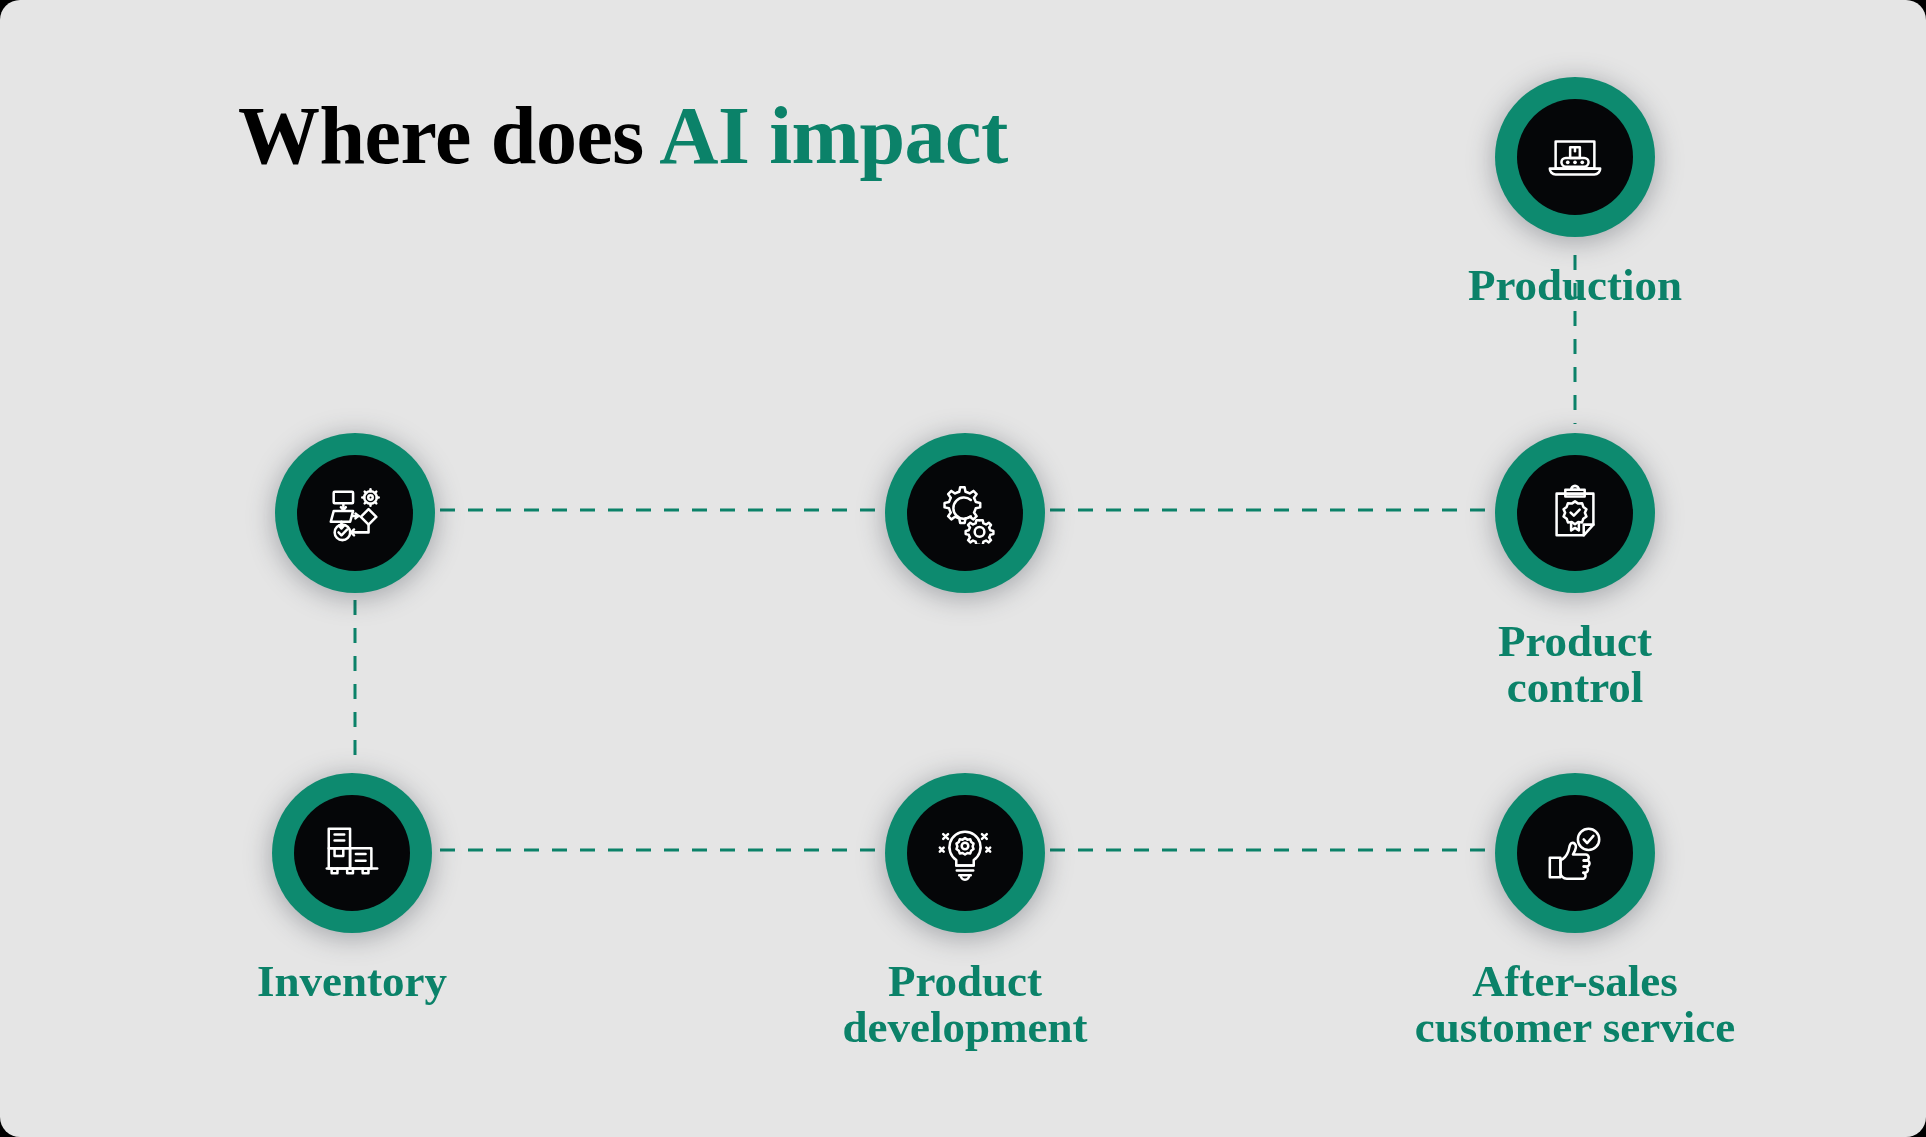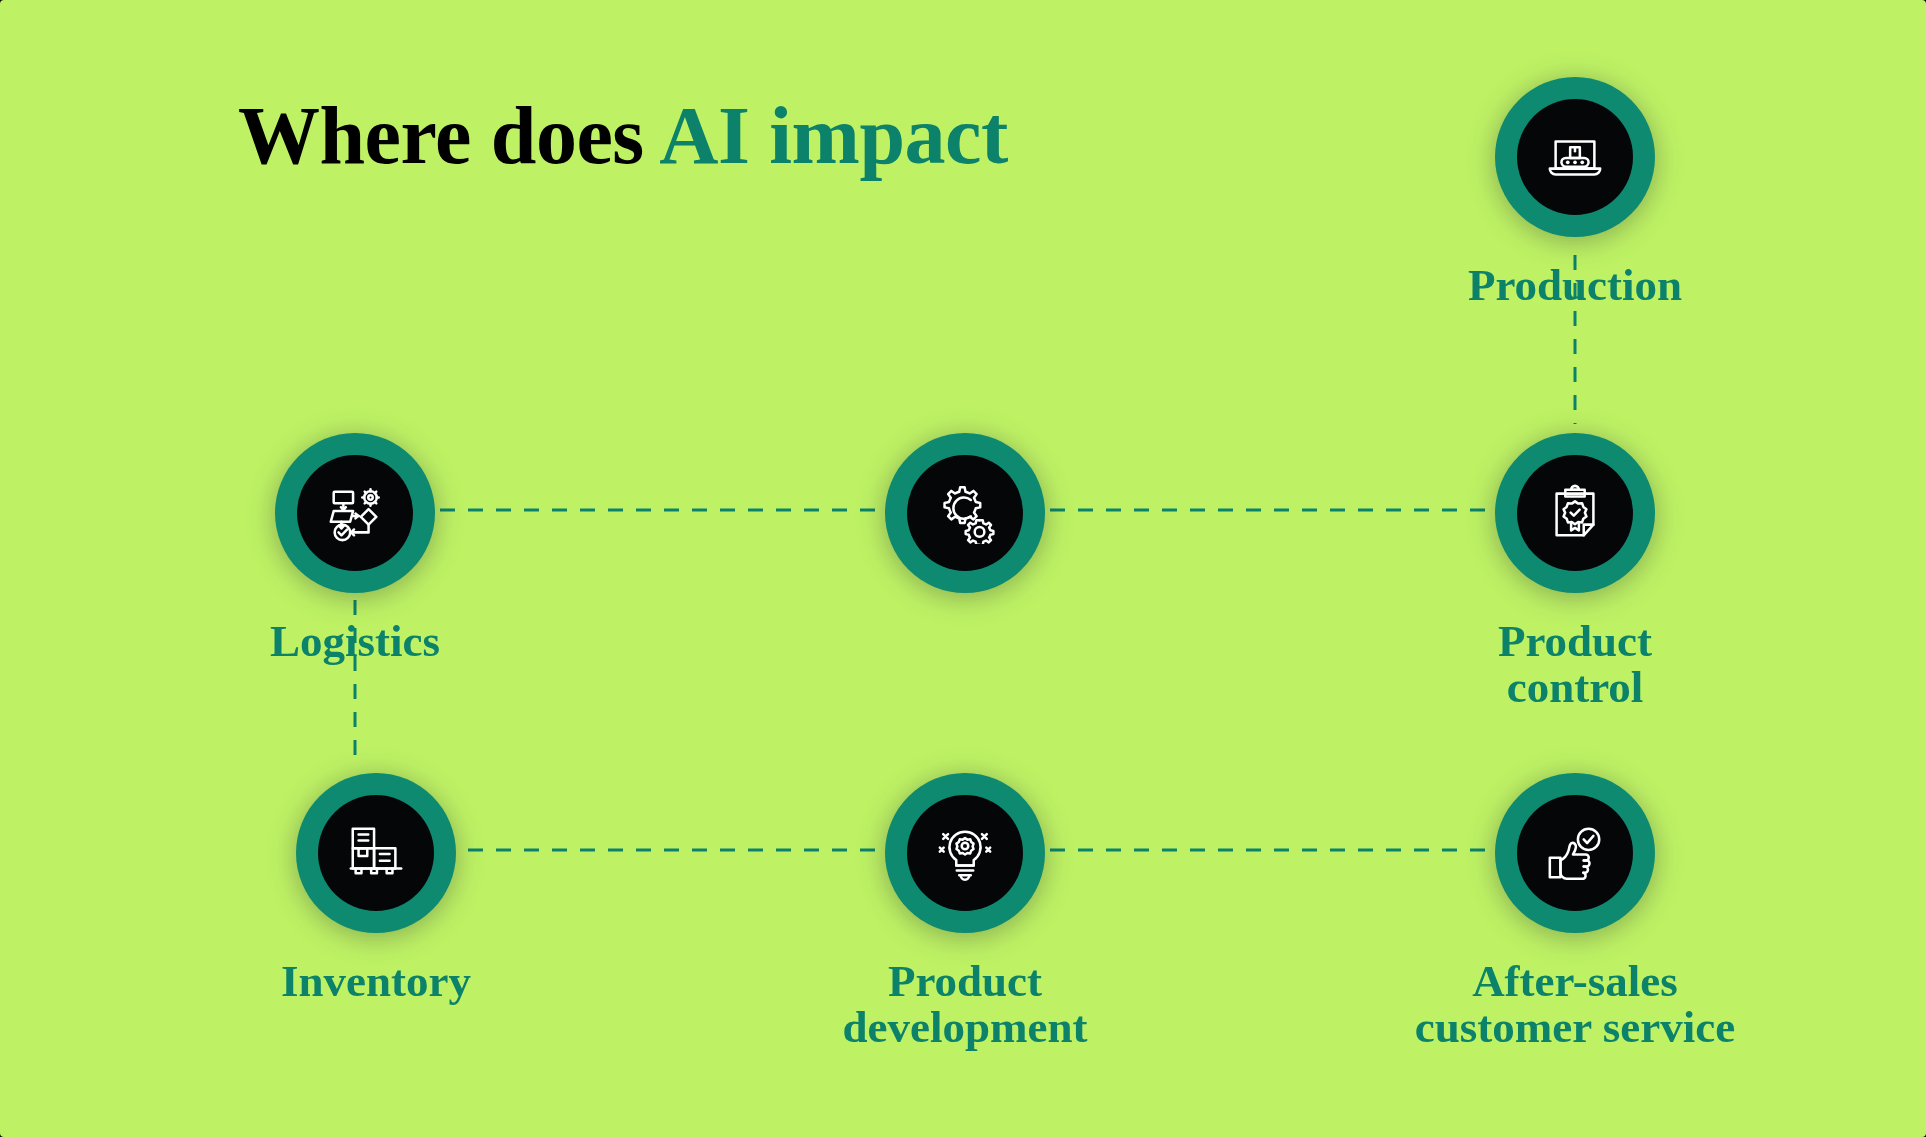--- a/index.html
+++ b/index.html
@@ -10,22 +10,22 @@
     background: #000000;
     font-family: "Liberation Serif", serif;
     overflow: hidden;
   }
 
   #card {
     position: absolute;
     left: 0; top: 0;
     width: 1926px;
     height: 1137px;
-    background: #bef264;
-    border-radius: 4px;
+    background: #e5e5e5;
+    border-radius: 20px;
     overflow: hidden;
   }
 
   
   #title {
     position: absolute;
     left: 238px;
     top: 92px;
     width: 980px;
     font-size: 82px;
@@ -105,21 +105,21 @@
     color: #0b8269;
     position: relative;
     white-space: pre-line;
   }
 
   
   #node-logistics   { left: 355px; top: 425px; }
   #node-maintenance { left: 965px; top: 425px; }
   #node-quality     { left: 1575px; top: 425px; }
   #node-production  { left: 1575px; top: 69px; }
-  #node-inventory   { left: 376px; top: 765px; }
+  #node-inventory   { left: 352px; top: 765px; }
   #node-product     { left: 965px; top: 765px; }
   #node-aftersales  { left: 1575px; top: 765px; }
 </style>
 </head>
 <body>
 
 <div id="card">
 
   <h1 id="title">
     <span>Where does </span><span class="accent">AI impact</span><br>
@@ -180,21 +180,20 @@
           <path d="M32.5 32.5 l3 2.5 l-3 2.5"></path>
           <path d="M18 41 v6"></path>
           <path d="M15.5 45 l2.5 3 l2.5 -3"></path>
           <circle cx="19" cy="52" r="8"></circle>
           <path d="M15 52 l3 3 l6 -6"></path>
           <path d="M46 44 v8 h-18"></path>
           <path d="M31 49 l-3 3 l3 3"></path>
         </svg>
       </div>
     </div>
-    <div class="node-label">Logistics</div>
   </div>
 
   <div class="node" id="node-maintenance">
     <div class="badge-wrap">
       <div class="badge-shadow"></div>
       <div class="badge-ring"></div>
       <div class="badge-core">
         <svg viewBox="0 0 64 64" fill="none" stroke="#ffffff" stroke-width="2.6" stroke-linecap="round" stroke-linejoin="round">
           <path d="M27 5.5 l4.6 0 l0.9 4.6 a18 18 0 0 1 4.4 1.8 l3.8 -2.7 l3.3 3.3 l-2.7 3.8 a18 18 0 0 1 1.8 4.4 l4.6 0.9 l0 4.6 l-4.6 0.9 a18 18 0 0 1 -1.8 4.4 l2.7 3.8 l-3.3 3.3 l-3.8 -2.7 a18 18 0 0 1 -4.4 1.8 l-0.9 4.6 l-4.6 0 l-0.9 -4.6 a18 18 0 0 1 -4.4 -1.8 l-3.8 2.7 l-3.3 -3.3 l2.7 -3.8 a18 18 0 0 1 -1.8 -4.4 l-4.6 -0.9 l0 -4.6 l4.6 -0.9 a18 18 0 0 1 1.8 -4.4 l-2.7 -3.8 l3.3 -3.3 l3.8 2.7 a18 18 0 0 1 4.4 -1.8 z"></path>
           <path d="M38 18.5 a11 11 0 1 0 0 17"></path>

